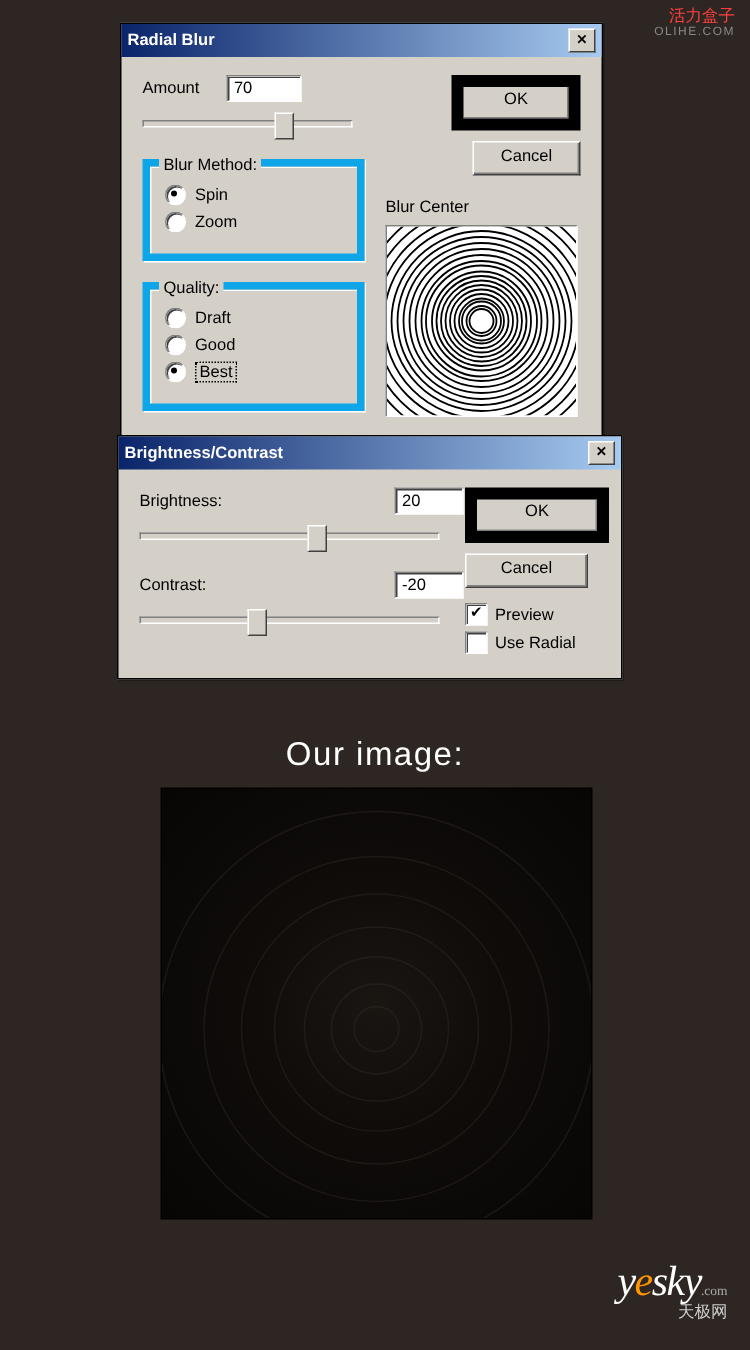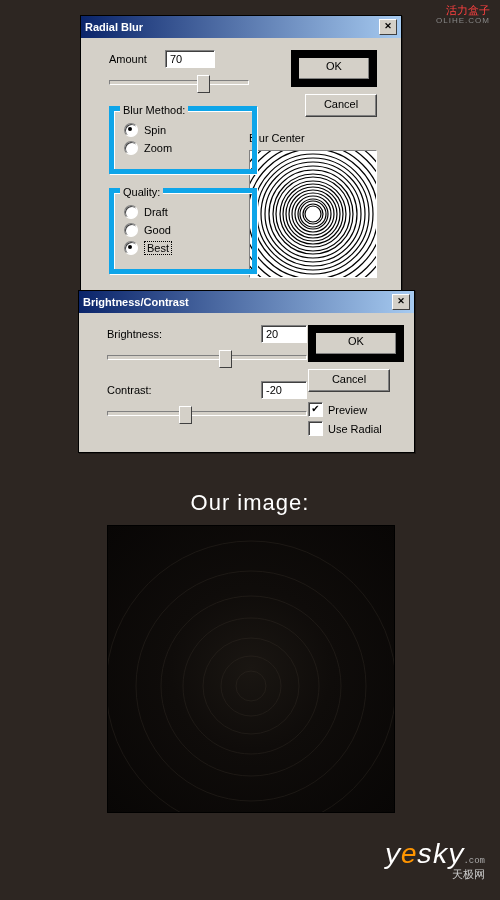--- a/index.html
+++ b/index.html
@@ -1,39 +1,39 @@
 <!DOCTYPE html>
 <html><head>
 <meta charset="utf-8">
 <style>
 body{margin:0;background:#2d2622;font-family:"MS Sans Serif",Arial,sans-serif;font-size:11px;width:500px;height:900px;position:relative}
 .dialog{position:absolute;background:#d4d0c8;border:1px solid #000;box-shadow:1px 1px 0 rgba(0,0,0,.3)}
 .titlebar{background:linear-gradient(90deg,#0a246a,#a6caf0);color:#fff;font-weight:bold;padding:3px 4px;display:flex;justify-content:space-between;align-items:center;font-size:11px}
 .closebtn{width:16px;height:14px;background:#d4d0c8;border:1px solid #fff;border-right-color:#404040;border-bottom-color:#404040;color:#000;font-size:9px;font-weight:bold;text-align:center;line-height:12px;font-family:Arial}
-.body{padding:12px 28px;position:relative}
+.body{padding:12px 14px;position:relative}
 .btn{width:70px;height:21px;background:#d4d0c8;border:1px solid #fff;border-right-color:#404040;border-bottom-color:#404040;box-shadow:inset -1px -1px 0 #808080;text-align:center;line-height:19px;font-size:11px;margin-bottom:7px}
 .btn.default{border:8px solid #000000;line-height:17px}
 .input{background:#fff;border:1px solid #808080;border-right-color:#fff;border-bottom-color:#fff;box-shadow:inset 1px 1px 0 #404040;padding:2px 4px;font-size:11px;width:40px}
 .slider{position:relative;height:20px;margin-top:4px}
 .track{position:absolute;top:8px;left:0;right:0;height:3px;background:#d4d0c8;border:1px solid #808080;border-right-color:#fff;border-bottom-color:#fff}
 .thumb{position:absolute;top:3px;width:11px;height:16px;background:#d4d0c8;border:1px solid #fff;border-right-color:#404040;border-bottom-color:#404040}
 .group{border:5px solid #0ea5e9;box-shadow:1px 1px 0 #fff,inset 1px 1px 0 #fff;padding:8px 10px 10px;margin-top:8px;position:relative}
 .group-title{position:absolute;top:-7px;left:6px;background:#d4d0c8;padding:0 3px;font-size:11px}
 .radio-row{display:flex;align-items:center;margin:4px 0;font-size:11px}
 .radio{width:12px;height:12px;border-radius:50%;background:#fff;border:1px solid #808080;border-right-color:#fff;border-bottom-color:#fff;box-shadow:inset 1px 1px 0 #404040;margin-right:6px;position:relative}
 .radio.checked::after{content:"";position:absolute;top:3px;left:3px;width:4px;height:4px;background:#000;border-radius:50%}
 .check{width:13px;height:13px;background:#fff;border:1px solid #808080;border-right-color:#fff;border-bottom-color:#fff;box-shadow:inset 1px 1px 0 #404040;margin-right:5px;text-align:center;line-height:11px;font-size:10px}
 .dotted{border:1px dotted #000;padding:0 2px}
 .preview{background:#fff;border:1px solid #808080;border-right-color:#fff;border-bottom-color:#fff}
 .label{font-size:11px}
 .wm-top{position:absolute;top:3px;right:10px;color:#ff4040;font-size:11px;font-weight:normal}
 .wm-top2{position:absolute;top:16px;right:10px;color:#888;font-size:8px;letter-spacing:1px}
 .ourimage{position:absolute;top:490px;left:0;right:0;text-align:center;color:#fff;font-size:22px;font-family:Arial;font-weight:300;letter-spacing:1px}
 .result{position:absolute;top:525px;left:107px;width:286px;height:286px;background:radial-gradient(circle,#1a1612 0%,#0f0c0a 40%,#080605 100%);border:1px solid #000}
-.yesky{position:absolute;bottom:18px;right:15px;color:#fff;font-family:Liberation Mono, monospace}
+.yesky{position:absolute;bottom:18px;right:15px;color:#fff;font-family:Liberation Serif, serif}
 .yesky .big{font-size:28px;font-style:italic;letter-spacing:-1px}
 .yesky .e{color:#ff9500}
 .yesky .com{font-size:9px;color:#aaa}
 .yesky .cn{font-size:11px;color:#ccc;margin-top:-4px;text-align:right}
 </style>
 </head>
 <body>
 
 <div class="wm-top">活力盒子</div>
 <div class="wm-top2">OLIHE.COM</div>

